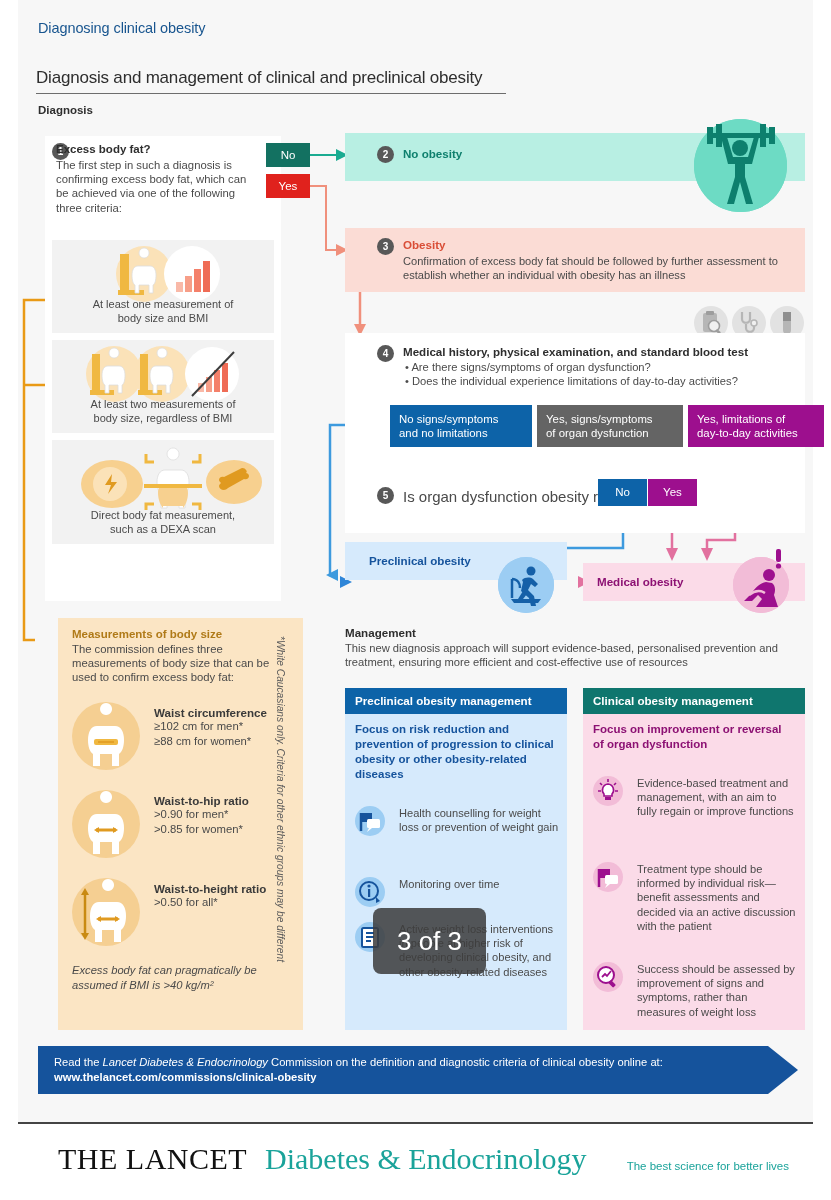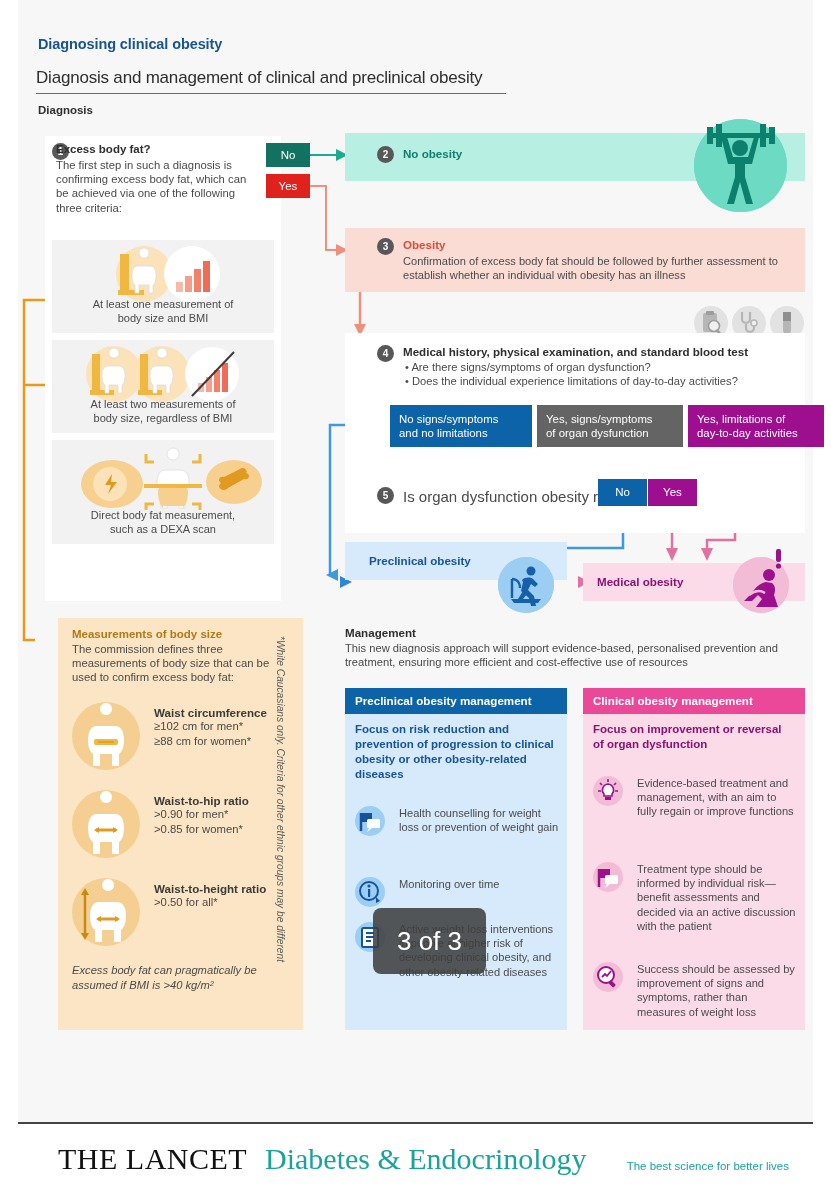--- a/index.html
+++ b/index.html
@@ -1,20 +1,20 @@
 <!DOCTYPE html>
 <html><head>
 <meta charset="utf-8">
 <style>
   html,body{margin:0;padding:0;background:#fff;}
   body{width:831px;height:1200px;font-family:"Liberation Sans",sans-serif;color:#3c3c3c;}
   #page{position:relative;width:831px;height:1200px;background:#ffffff;overflow:hidden;}
   .canvas{position:absolute;left:18px;top:0;width:795px;height:1122px;background:#f7f7f7;}
 
-  .hdr-title{position:absolute;left:38px;top:20px;font-size:14.5px;font-weight:bold;color:#18558f;letter-spacing:-0.1px;margin-top:16px;}
+  .hdr-title{position:absolute;left:38px;top:20px;font-size:14.5px;font-weight:normal;color:#18558f;letter-spacing:-0.1px;}
   .sub-title{position:absolute;left:36px;top:68px;width:470px;font-size:17px;color:#2e2e2e;padding-bottom:5px;border-bottom:1.5px solid #6d6d6d;letter-spacing:-0.2px;}
   .sec-diag{position:absolute;left:38px;top:104px;font-size:11.5px;font-weight:bold;color:#2e2e2e;}
 
   
   .leftcard{position:absolute;left:45px;top:136px;width:236px;height:465px;background:#ffffff;}
   .stepnum{display:inline-block;width:17px;height:17px;border-radius:50%;background:#585858;color:#fff;font-size:10px;font-weight:bold;text-align:center;line-height:17px;vertical-align:top;}
   .q1head{position:absolute;left:56px;top:143px;font-size:11.5px;font-weight:bold;color:#2e2e2e;}
   .q1body{position:absolute;left:56px;top:158px;width:200px;font-size:11.3px;line-height:14.2px;color:#4a4a4a;}
 
   .crit{position:absolute;left:52px;width:222px;background:#f2f2f2;}
@@ -75,21 +75,21 @@
 
   
   .mg-title{position:absolute;left:345px;top:626px;font-size:11.6px;font-weight:bold;color:#2e2e2e;}
   .mg-sub{position:absolute;left:345px;top:641px;width:460px;font-size:11.2px;line-height:14px;color:#4a4a4a;}
 
   .mgcol{position:absolute;top:688px;width:222px;height:342px;}
   .mgcol.left{left:345px;}
   .mgcol.right{left:583px;}
   .mghead{position:absolute;left:0;top:0;width:100%;height:26px;color:#fff;font-size:11.6px;font-weight:bold;line-height:26px;padding-left:10px;box-sizing:border-box;}
   .mghead.b{background:#0d63a8;}
-  .mghead.m{background:#ec4899;}
+  .mghead.m{background:#0f766e;}
   .mgbody{position:absolute;left:0;top:26px;width:100%;height:316px;}
   .mgbody.b{background:#d6eafc;}
   .mgbody.m{background:#fbdbe8;}
   .mgfocus{position:absolute;left:10px;top:8px;width:200px;font-size:11.5px;font-weight:bold;line-height:15px;}
   .mgfocus.b{color:#15539c;}
   .mgfocus.m{color:#8c1173;}
   .mgitem{position:absolute;left:10px;width:206px;}
   .mgicon{position:absolute;left:0;top:0;width:30px;height:30px;border-radius:50%;}
   .mgicon.b{background:#9ccdf3;}
   .mgicon.m{background:#f2bcd7;}
@@ -463,19 +463,24 @@
             <rect x="18" y="18" width="7" height="4" rx="1" transform="rotate(45 18 18)" fill="#9d0f8e"></rect>
           </svg>
         </div>
         <div class="mgtext">Success should be assessed by improvement of signs and symptoms, rather than measures of weight loss</div>
       </div>
     </div>
   </div>
 
   <div class="overlay">3 of 3</div>
 
+  <div class="banner">
+    <div class="t">
+      <span>Read the </span><span class="ital">Lancet Diabetes &amp; Endocrinology</span><span> Commission on the definition and diagnostic criteria of clinical obesity online at: </span><span class="bold">www.thelancet.com/commissions/clinical-obesity</span>
+    </div>
+  </div>
 
   <div class="lancetbar">
     <div class="lancet1">THE LANCET</div>
     <div class="lancet2">Diabetes &amp; Endocrinology</div>
     <div class="tagline">The best science for better lives</div>
   </div>
 </div>
 
 </body></html>

